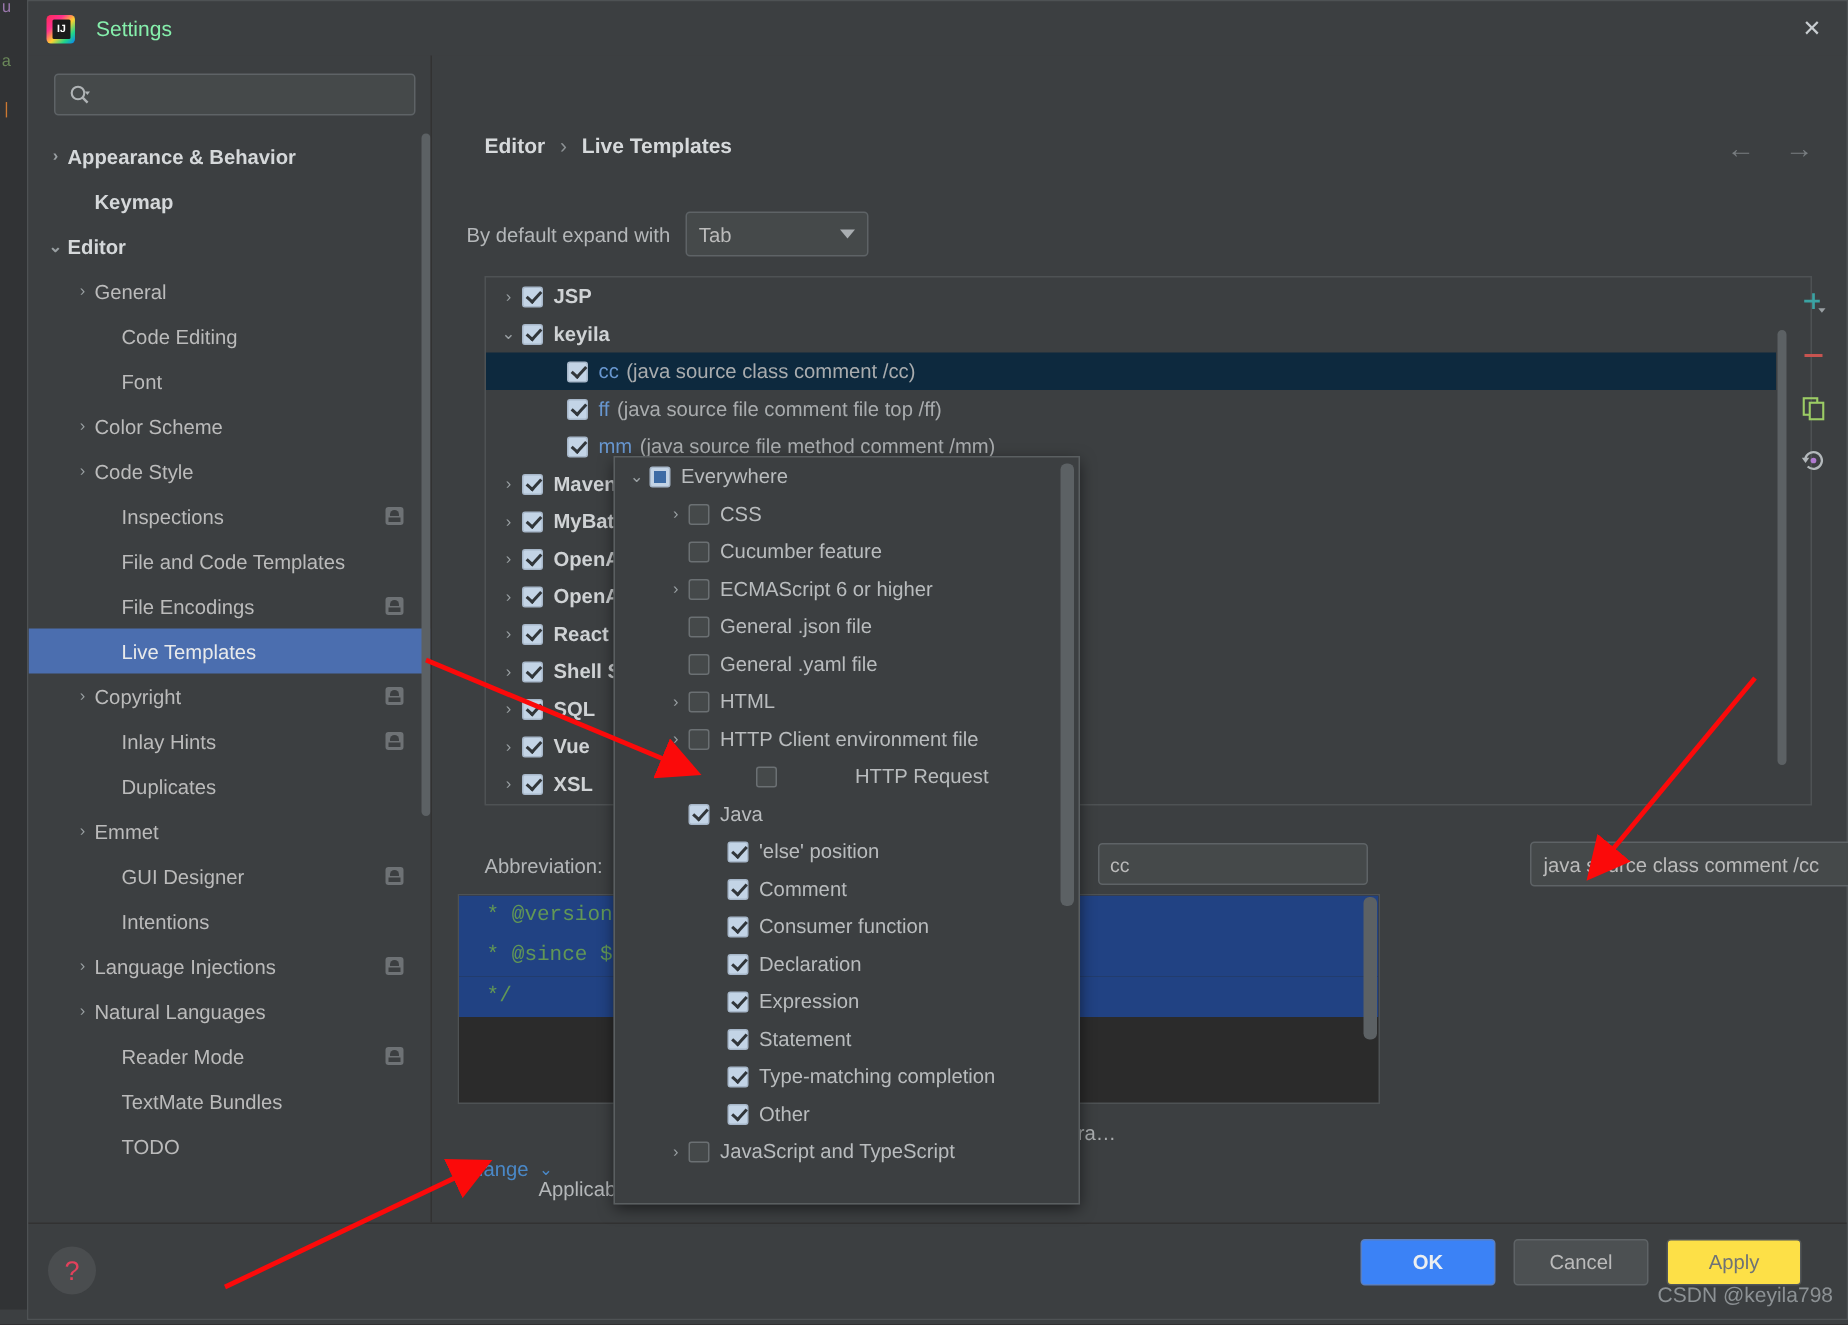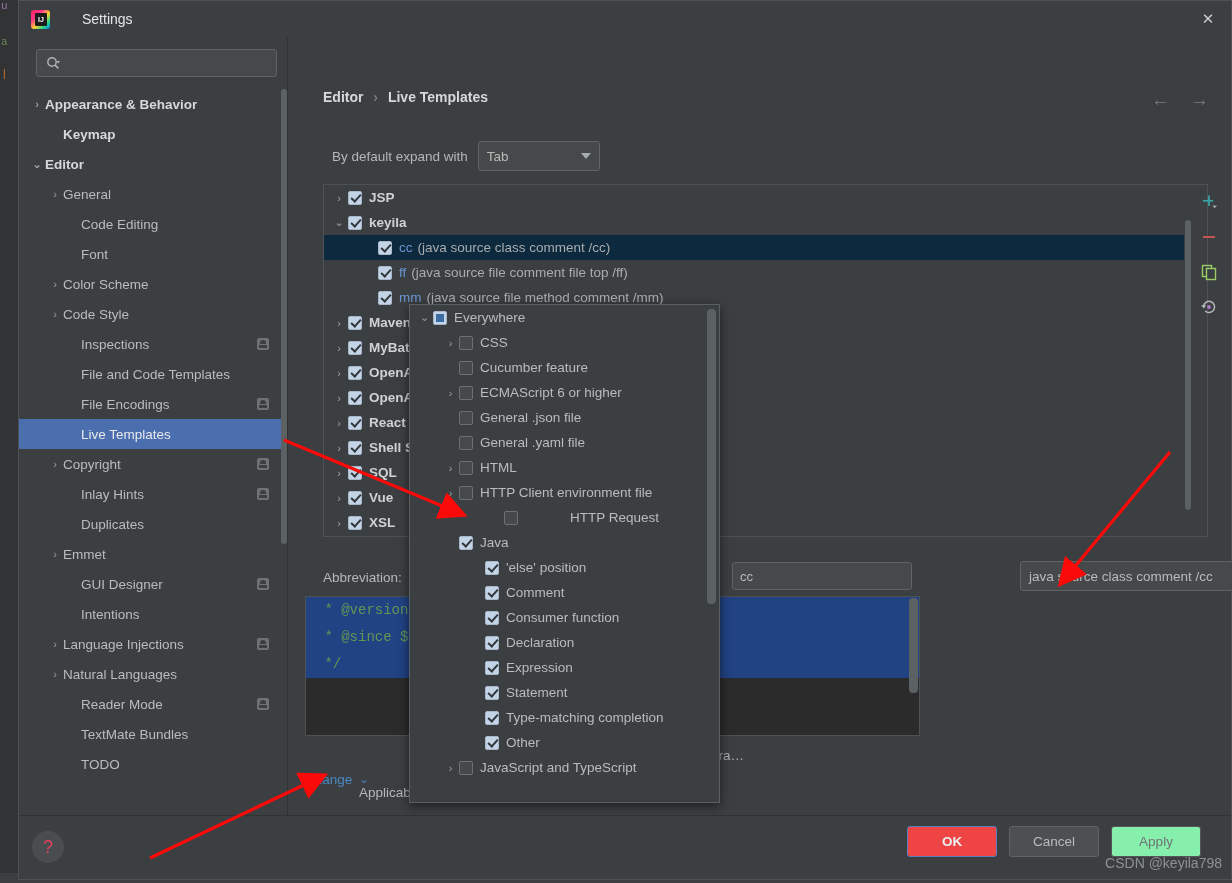--- a/index.html
+++ b/index.html
@@ -32,21 +32,21 @@
     width: 19px; height: 19px; margin-left: 12px; position: relative;
     border-radius: 3px; overflow: hidden;
     background: linear-gradient(135deg,#fe2857 0%,#ff318c 30%,#ffd02e 55%,#21d789 78%,#087cfa 100%);
   }
   .ij-logo .sq {
     position: absolute; left: 4px; top: 3px; width: 12px; height: 13px;
     background: #1b1b1b; border-radius: 1px;
     color: #fff; font-size: 7px; font-weight: bold; line-height: 13px; text-align: center;
     font-family: "Liberation Sans", sans-serif;
   }
-  .title-text { margin-left: 32px; color: #e5e5e5; font-size: 14px; }
+  .title-text { margin-left: 14px; color: #86efac; font-size: 14px; }
   .winclose {
     position: absolute; right: 0; top: 0; width: 46px; height: 36px;
     display: flex; align-items: center; justify-content: center;
     color: #c8cdd0; font-size: 15px;
   }
   .dlgbody { position: absolute; left: 0; top: 36px; width: 1212px; height: 842px; }
 
   
   .sidebar {
     position: absolute; left: 0; top: 0; width: 268px; height: 778px;
@@ -94,21 +94,21 @@
   
   .main { position: absolute; left: 285px; top: 0; width: 925px; height: 778px; }
   .breadcrumb {
     position: absolute; left: 19px; top: 52px;
     font-size: 14px; font-weight: bold; color: #d6d9db;
   }
   .breadcrumb .sep { color: #8d9295; font-weight: normal; margin: 0 6px; }
   .navarrows { position: absolute; right: 20px; top: 52px; display: flex; gap: 20px; }
   .navarrow { color: #787d80; font-size: 19px; }
 
-  .expandrow { position: absolute; left: 28px; top: 104px; display: flex; align-items: center; }
+  .expandrow { position: absolute; left: 7px; top: 104px; display: flex; align-items: center; }
   .expandrow .lab { color: #b4b7b9; font-size: 13.5px; margin-right: 10px; }
   .combo {
     height: 30px; background: #45494a; border: 1px solid #5e6366; border-radius: 3px;
     display: flex; align-items: center; color: #bbbbbb; font-size: 13.5px;
     padding: 0 8px; position: relative;
   }
   .combo .cval { flex: 1; }
   .combo .caret {
     width: 0; height: 0; border-left: 5px solid transparent; border-right: 5px solid transparent;
     border-top: 6px solid #a9aeb1; margin-left: 12px;
@@ -203,23 +203,23 @@
   .helpbtn {
     position: absolute; left: 13px; top: 16px; width: 32px; height: 32px;
     border-radius: 50%; background: #4a4d4f;
     display: flex; align-items: center; justify-content: center;
   }
   .helpbtn .q { color: #e2415c; font-size: 18px; line-height: 1; }
   .btn {
     position: absolute; top: 11px; height: 31px; border-radius: 3px;
     display: flex; align-items: center; justify-content: center; font-size: 13.5px;
   }
-  .btn.ok { left: 888px; width: 90px; background: #ef4444; border: 1px solid #5a7fc0; color: #eceff1; font-weight: bold; }
+  .btn.ok { left: 888px; width: 90px; background: #3b82f6; border: 1px solid #5a7fc0; color: #eceff1; font-weight: bold; }
   .btn.cancel { left: 990px; width: 90px; background: #4c5052; border: 1px solid #5e6366; color: #bbbbbb; }
-  .btn.apply { left: 1092px; width: 90px; background: #86efac; border: 1px solid #535759; color: #6f7376; }
+  .btn.apply { left: 1092px; width: 90px; background: #fde047; border: 1px solid #535759; color: #6f7376; }
 
   .watermark {
     position: absolute; right: 10px; top: 855px; font-size: 14px; color: #8c9194; z-index: 80;
   }
 
   
   .arrow-svg { position: absolute; left: 0; top: 0; width: 1232px; height: 883px; pointer-events: none; z-index: 70; }
   .bottom-strip { position: absolute; left: 0; top: 873px; width: 1232px; height: 10px; background: #3c3f41; }
   .left-strip { position: absolute; left: 0; top: 0; width: 18px; height: 883px; background: #313335; }
 </style>

